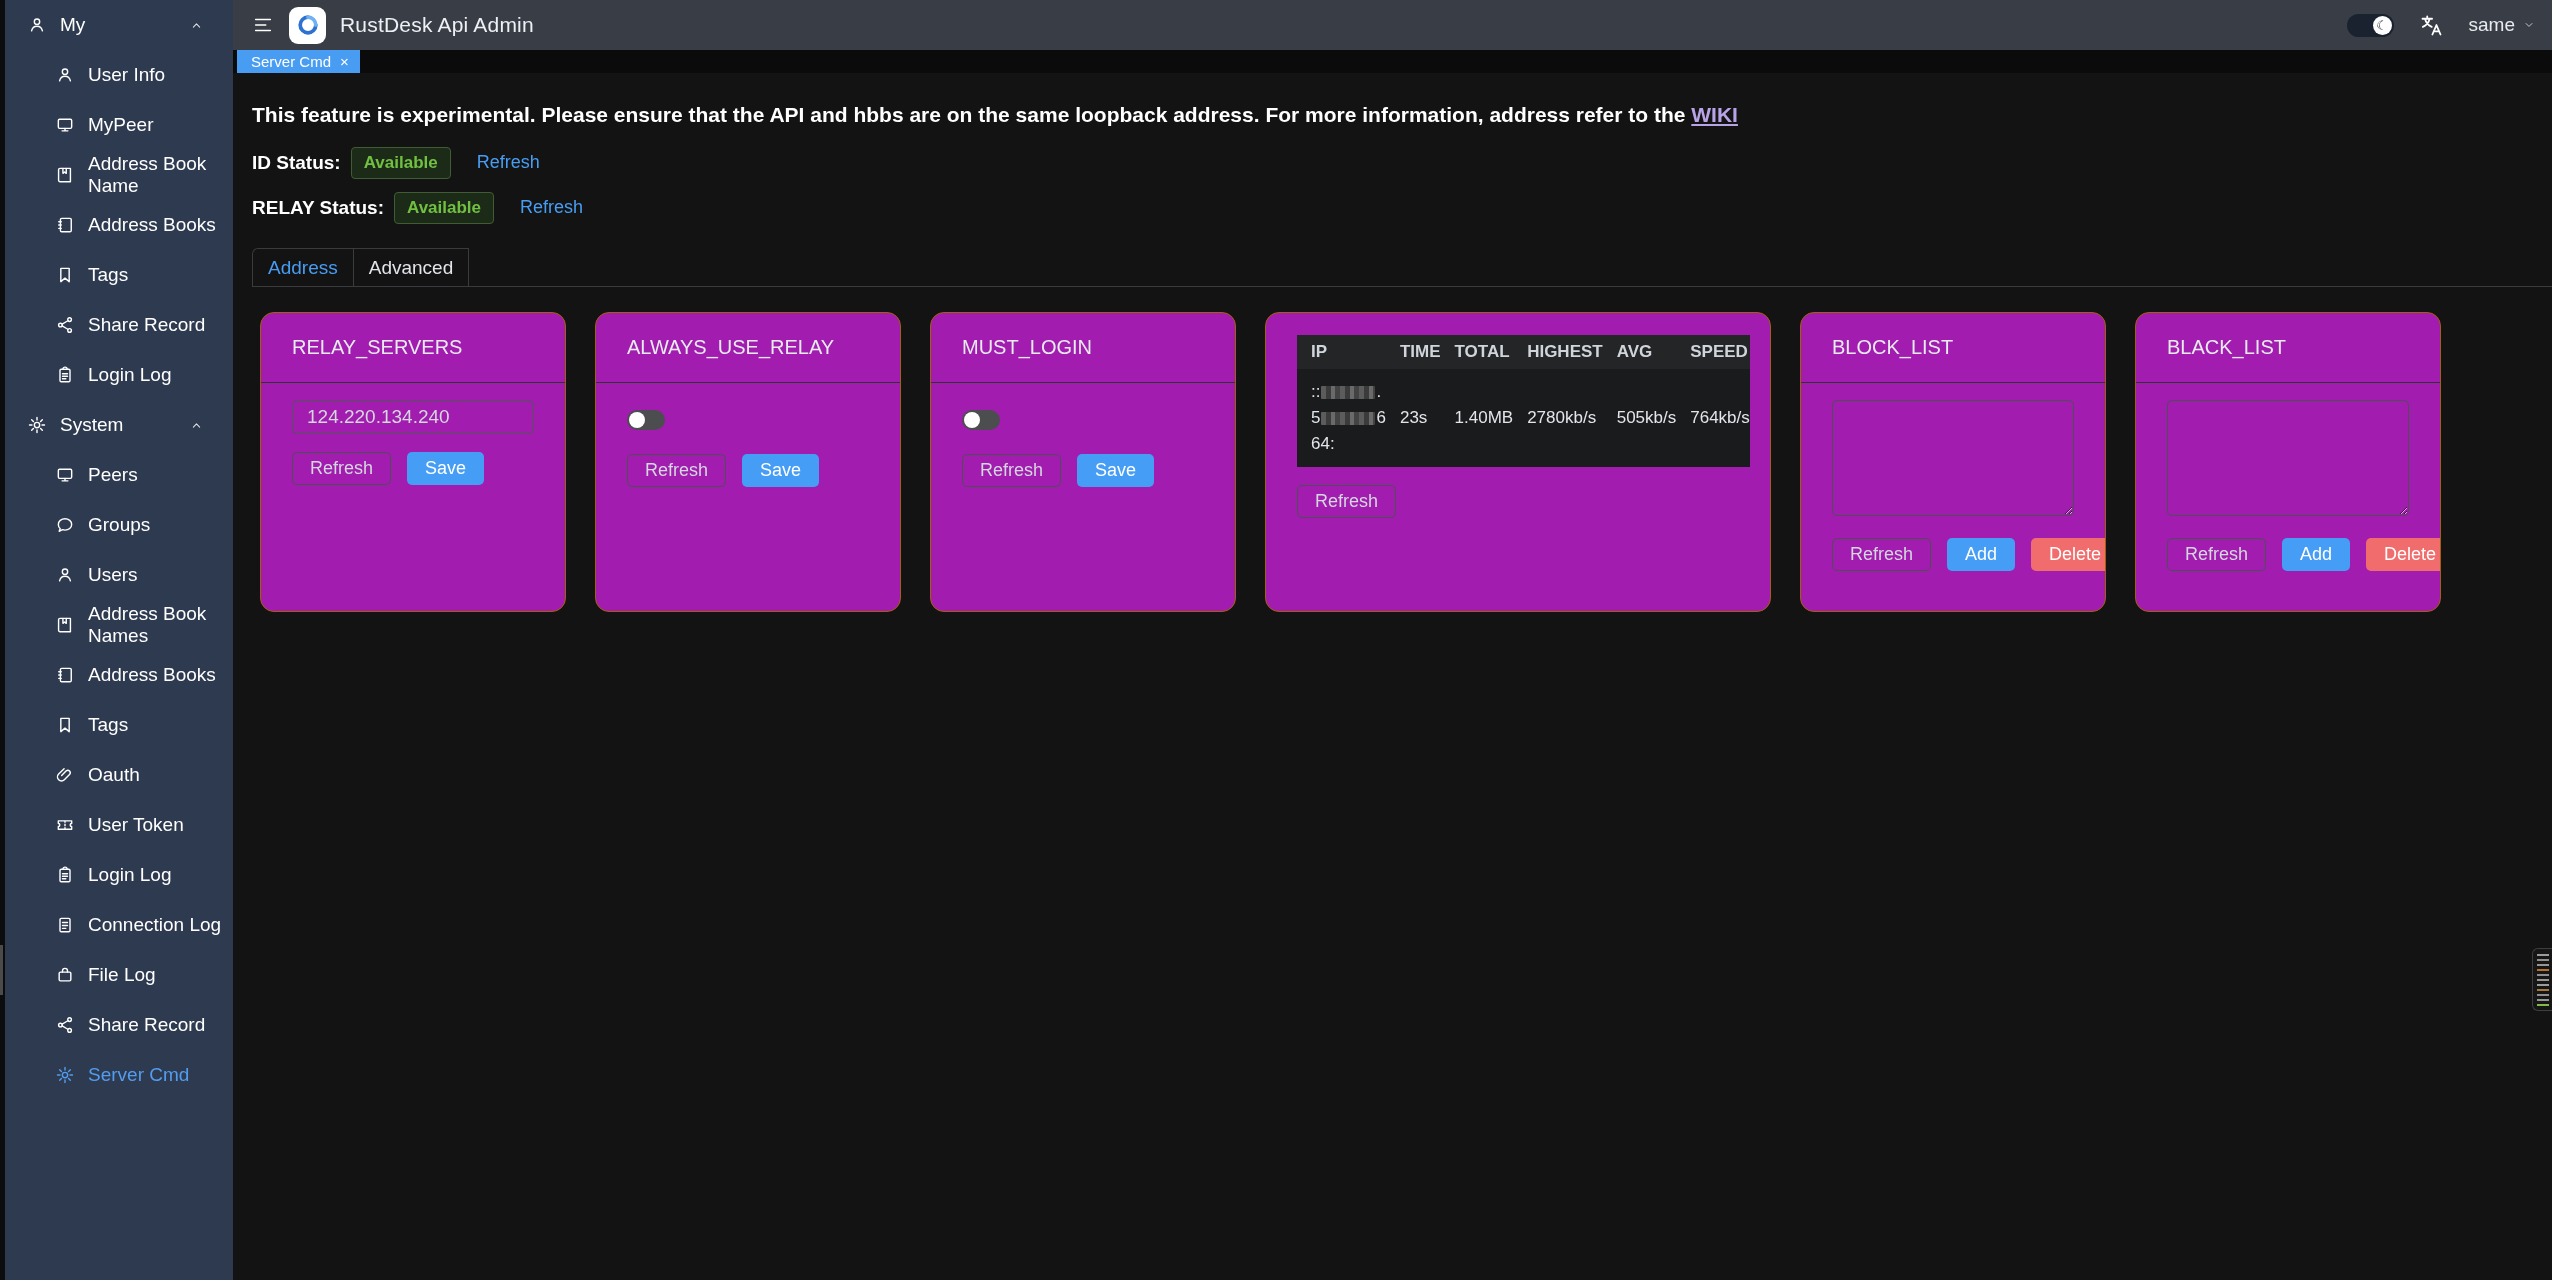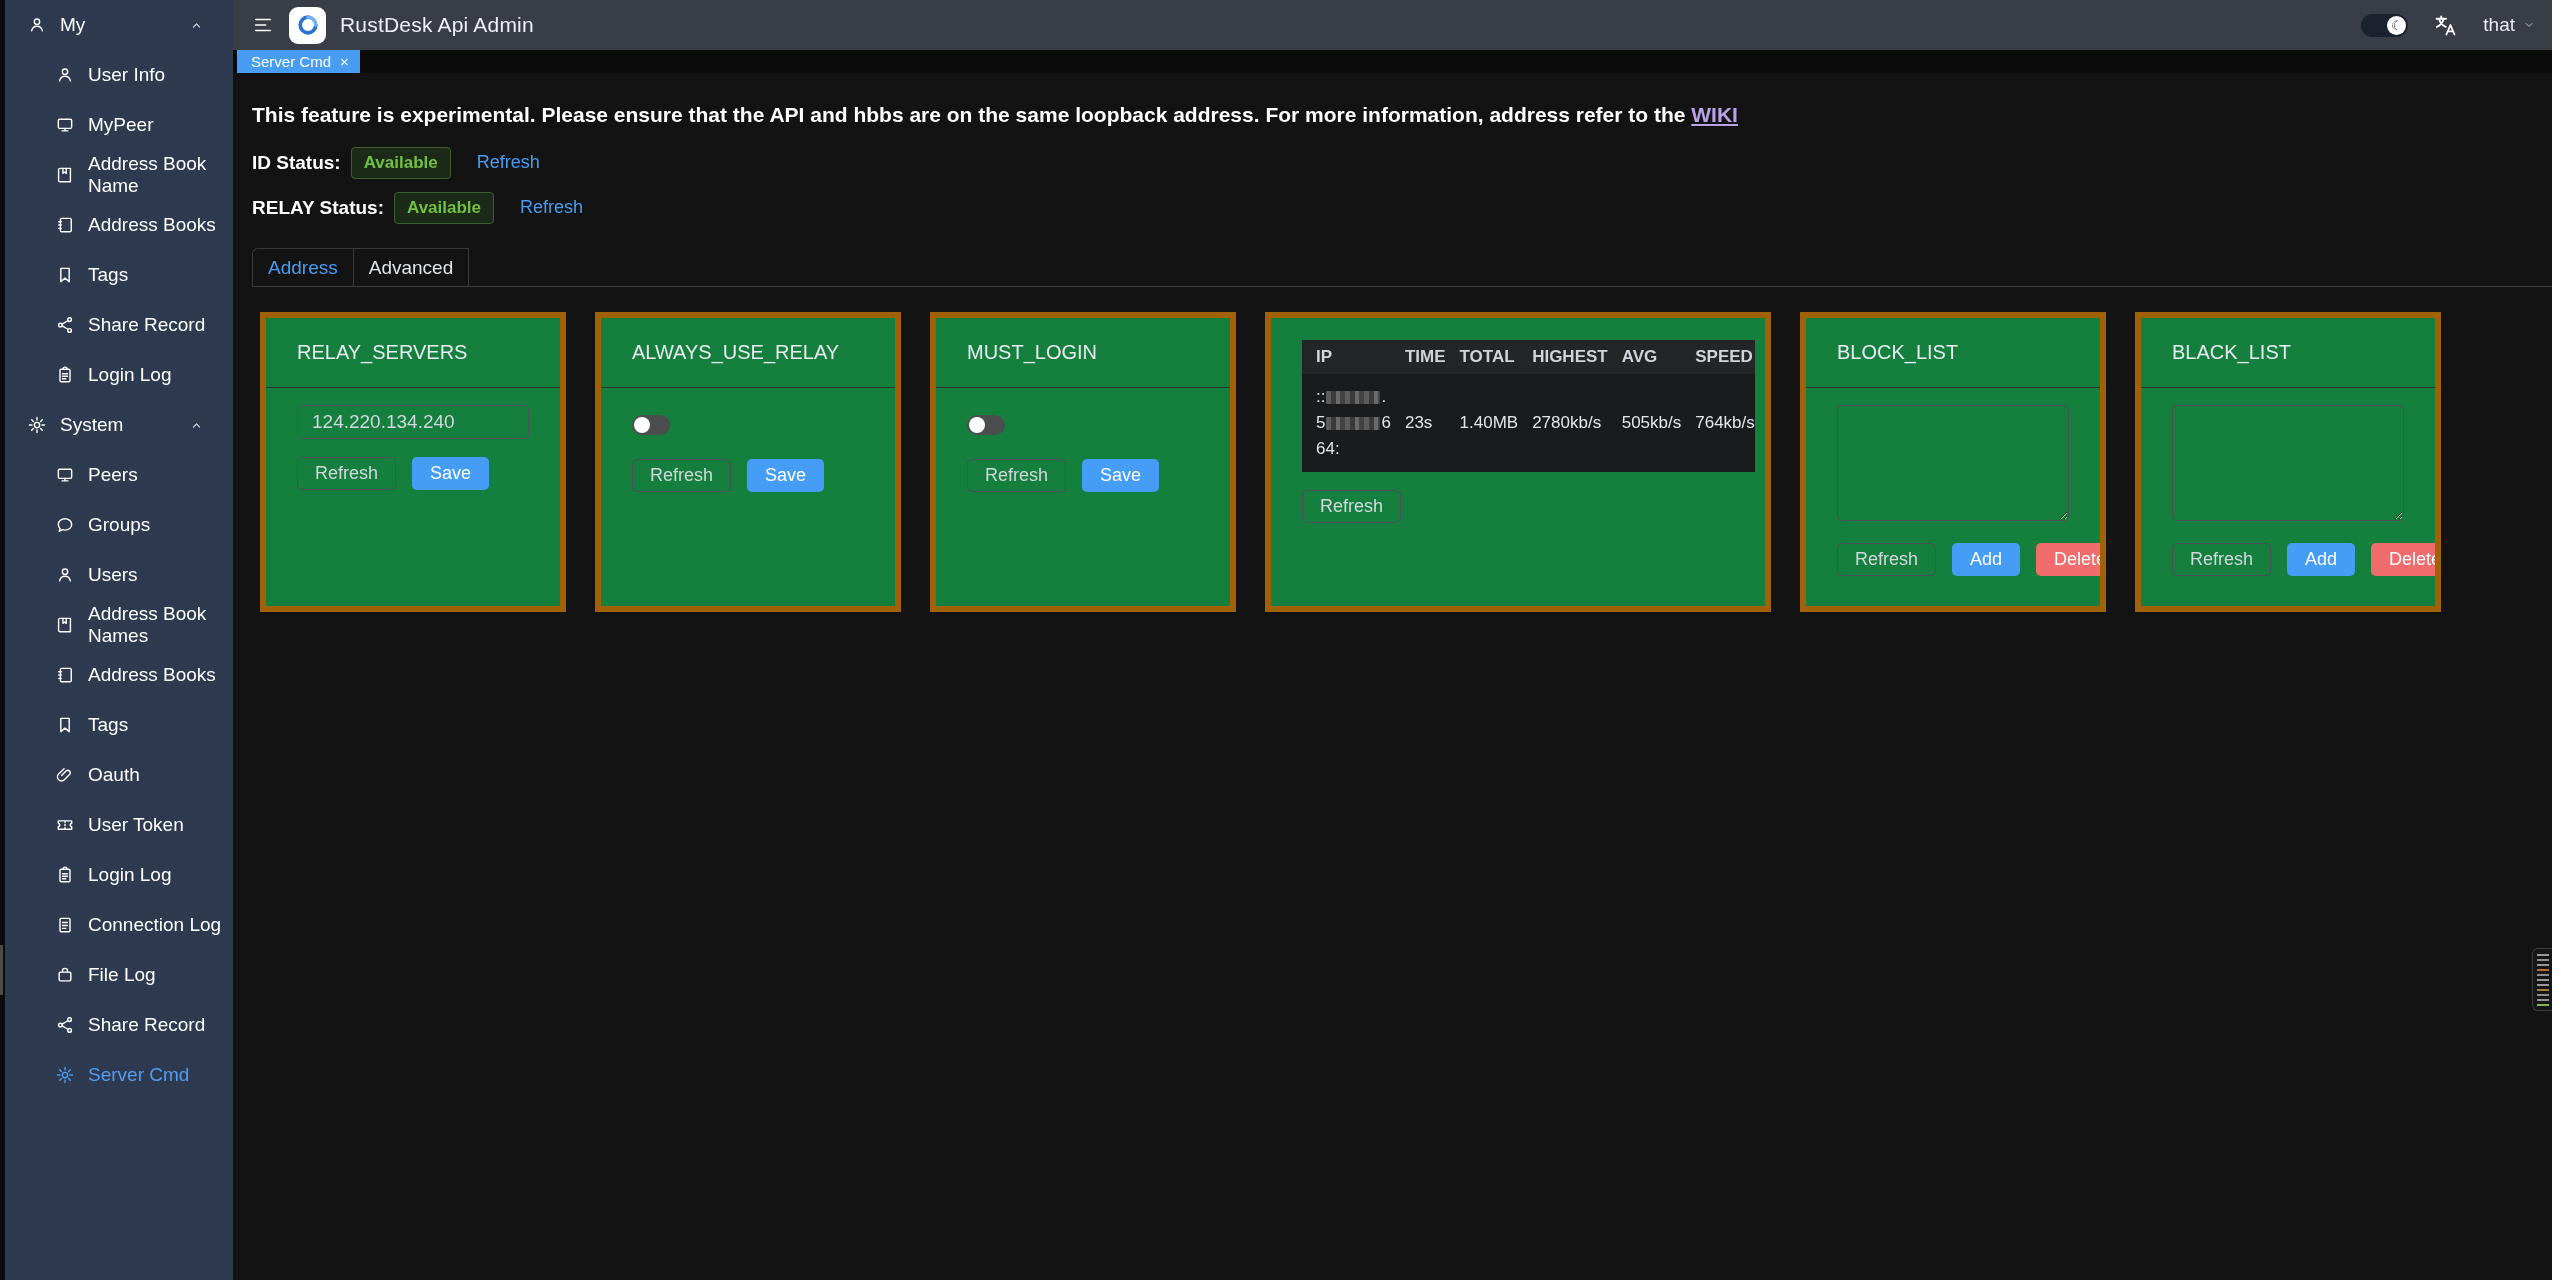--- a/index.html
+++ b/index.html
@@ -83,21 +83,21 @@
     height:38px; line-height:38px; padding:0 15px; font-size:19px; color:#e2e5ea;
     border:1px solid #3a3b3d; border-bottom:none; cursor:pointer; background:transparent;
   }
   .tab:first-child { border-top-left-radius:6px; }
   .tab + .tab { border-left:none; border-top-right-radius:0; }
   .tab.active { color:#489df3; }
 
   
   .cards { display:flex; gap:29px; margin:25px 0 0 8px; }
   .card {
-    background:#15803d; border:6px solid #a16207; border-radius:0;
+    background:#a21caf; border:1px solid #a16207; border-radius:14px;
     height:300px; width:306px; flex:0 0 auto; overflow:hidden;
   }
   .card.wide { width:506px; }
   .card-header {
     height:70px; display:flex; align-items:center; padding:0 31px;
     border-bottom:1px solid #313234; color:#e8ebf0; font-size:20px;
   }
   .card-body { padding:17px 31px 0 31px; }
 
   .text-input {
@@ -369,21 +369,21 @@
     </span>
     <span class="app-title">RustDesk Api Admin</span>
     <span class="top-right">
       <span class="dm-toggle">
         <span class="dm-knob">☾</span>
       </span>
       <svg class="icn translate" style="stroke-width:1.6">
           <use href="#i-translate"></use>
         </svg>
       <span class="admin-menu">
-        <span>that</span>
+        <span>same</span>
         <svg class="icn chev">
             <use href="#i-chevron-down"></use>
           </svg>
       </span>
     </span>
   </header>
 
   <div class="tabbar">
     <div class="tab-chip">
       <span>Server Cmd</span>

